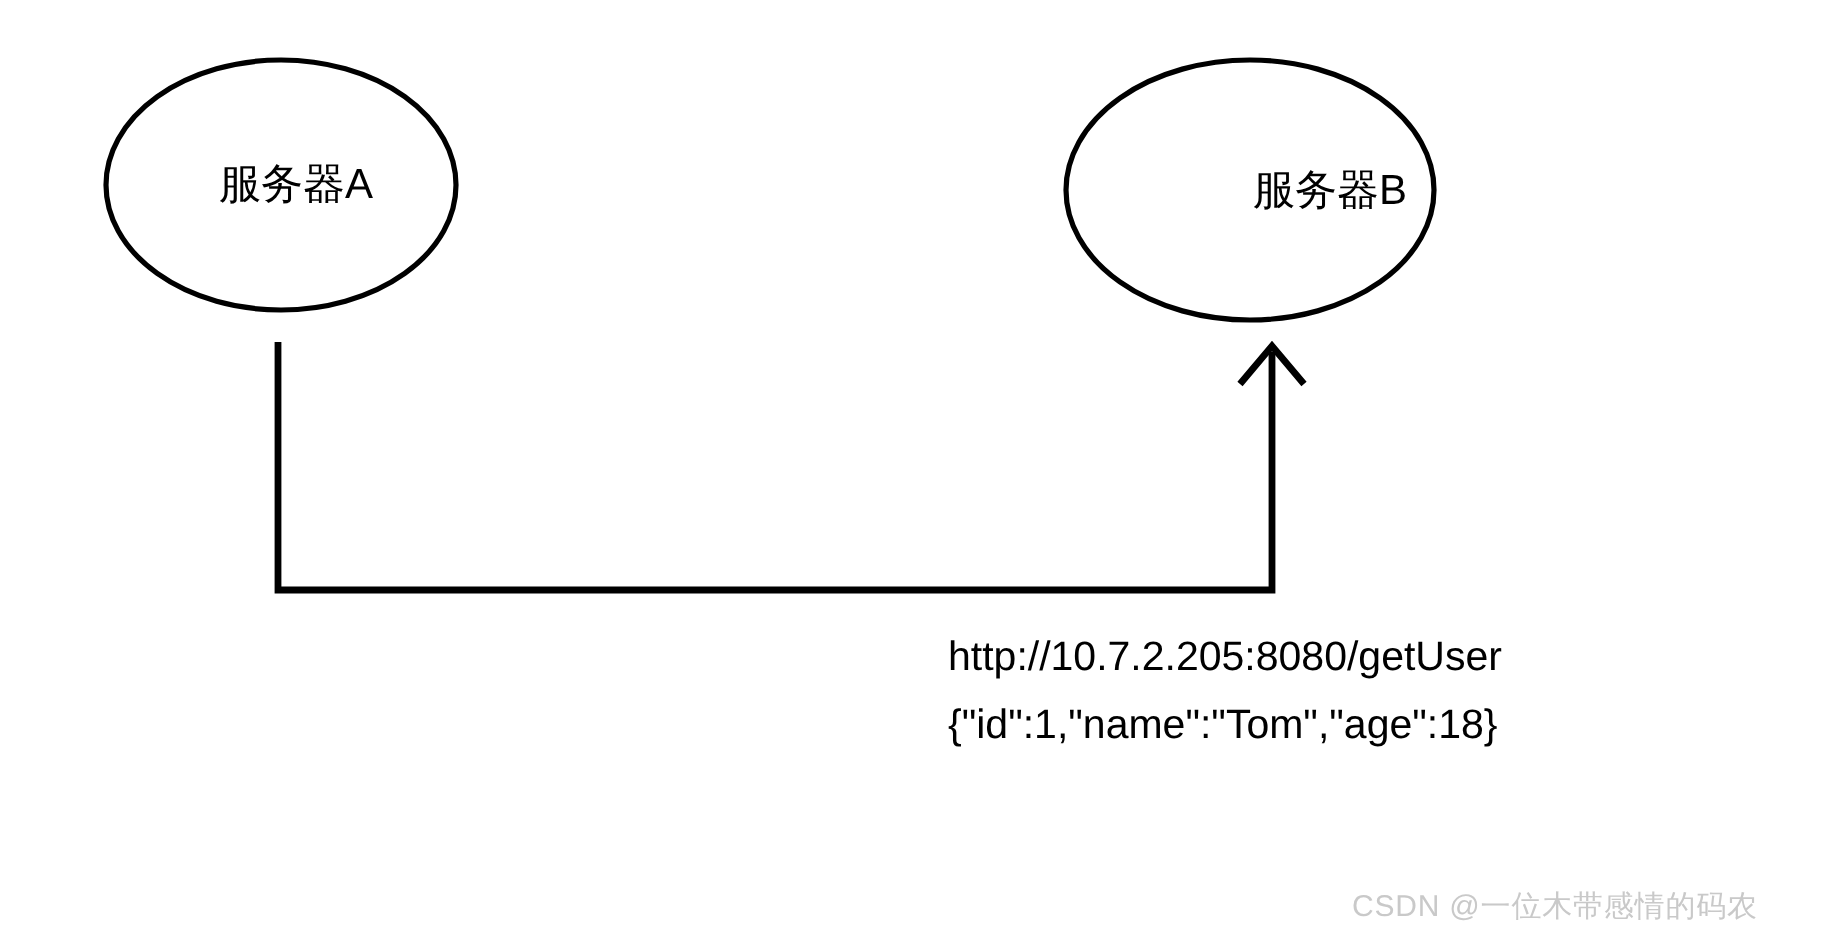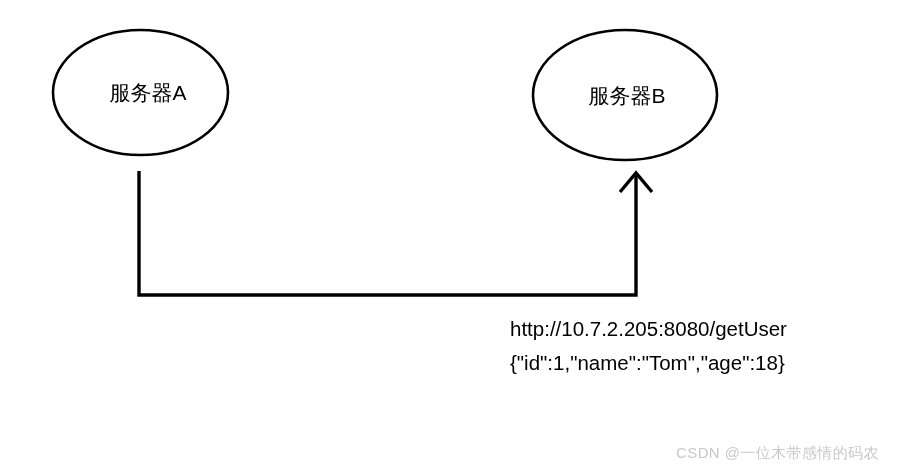--- a/index.html
+++ b/index.html
@@ -34,36 +34,36 @@
   }
   #node-a-label {
     left: 53px;
     top: 82px;
     width: 190px;
   }
   #node-b-label {
     left: 533px;
     top: 85px;
     width: 188px;
+    padding-left: 38px;
   }
   .annotation {
     position: absolute;
     font-size: 20.5px;
     color: #000000;
     line-height: 34px;
     white-space: nowrap;
   }
   #annotation-left {
     left: 24px;
     top: 312px;
   }
   #annotation-right {
     left: 474px;
     top: 312px;
-    margin-left: 36px;
   }
   .annotation div {
     white-space: nowrap;
   }
   #watermark {
     position: absolute;
     left: 676px;
     top: 444px;
     font-size: 15px;
     color: #c9c9c9;

